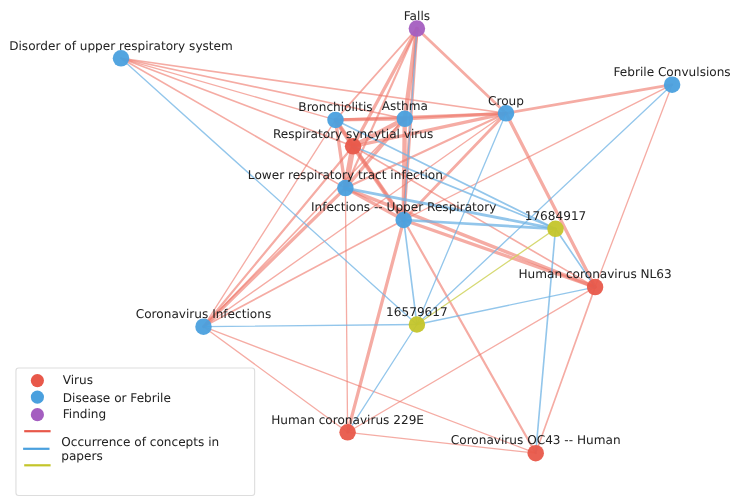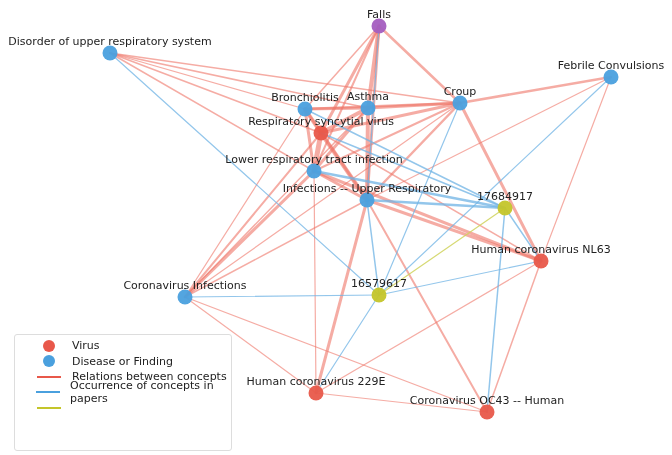--- a/index.html
+++ b/index.html
@@ -1,19 +1,19 @@
 <!DOCTYPE html>
 <html><head>
 <meta charset="utf-8">
 <style>
   html, body { margin:0; padding:0; background:#ffffff; }
   body { width:672px; height:455px; position:relative; overflow:hidden; font-family:"DejaVu Sans", sans-serif; }
   #graph { position:absolute; left:0; top:0; }
   .node-label { font-family:"DejaVu Sans", sans-serif; font-size:11px; fill:#222; }
-  .legend { position:absolute; left:14px; top:334px; width:218px; height:117px; border:1px solid #ddd; border-radius:3px; background:rgba(255,255,255,0.92); box-sizing:border-box; padding:3px 0 0 15px; }
+  .legend { position:absolute; left:14px; top:334px; width:218px; height:117px; border:1px solid #ddd; border-radius:3px; background:rgba(255,255,255,0.92); box-sizing:border-box; padding:3px 0 0 0; }
   .legend-row { display:flex; align-items:center; height:15.5px; font-size:11px; color:#222; }
   .legend-sym { width:26px; display:flex; justify-content:center; align-items:center; margin-left:6px; margin-right:10px; }
   .dot { width:12px; height:12px; border-radius:50%; }
   .line { width:24px; height:2px; }
 </style>
 </head>
 <body>
 
 <svg id="graph" width="672" height="455" xmlns="http://www.w3.org/2000/svg">
   <g id="edges">
@@ -120,27 +120,32 @@
   <div class="legend-row">
     <span class="legend-sym">
         <span class="dot" style="background:#e8584a"></span>
       </span>
     <span>Virus</span>
   </div>
   <div class="legend-row">
     <span class="legend-sym">
         <span class="dot" style="background:#4aa0de"></span>
       </span>
-    <span>Disease or Finding</span>
+    <span>Disease or Febrile</span>
+  </div>
+  <div class="legend-row">
+    <span class="legend-sym">
+        <span class="dot" style="background:#a45ec0"></span>
+      </span>
+    <span>Finding</span>
   </div>
   <div class="legend-row">
     <span class="legend-sym">
         <span class="line" style="background:#e8584a"></span>
       </span>
-    <span>Relations between concepts</span>
   </div>
   <div class="legend-row">
     <span class="legend-sym">
         <span class="line" style="background:#4aa0de"></span>
       </span>
     <span>Occurrence of concepts in papers</span>
   </div>
   <div class="legend-row">
     <span class="legend-sym">
         <span class="line" style="background:#c4c52a"></span>

